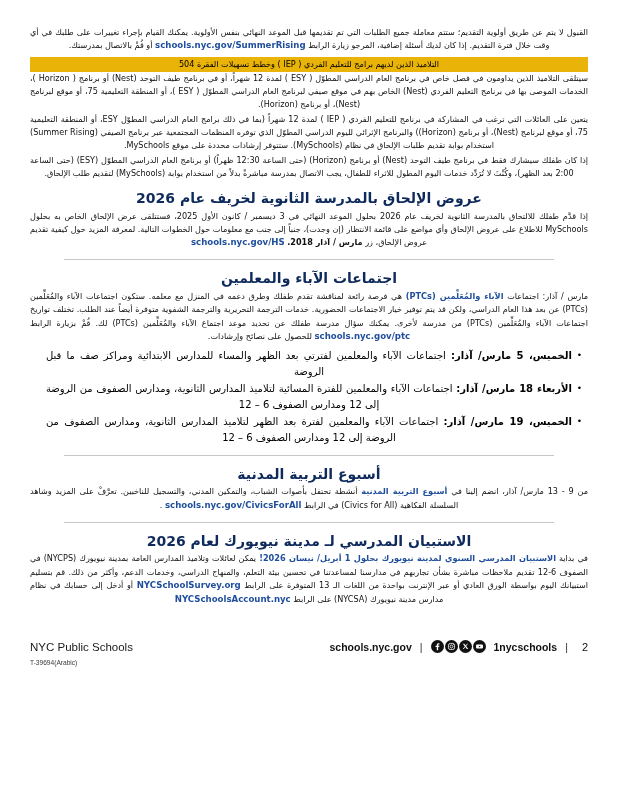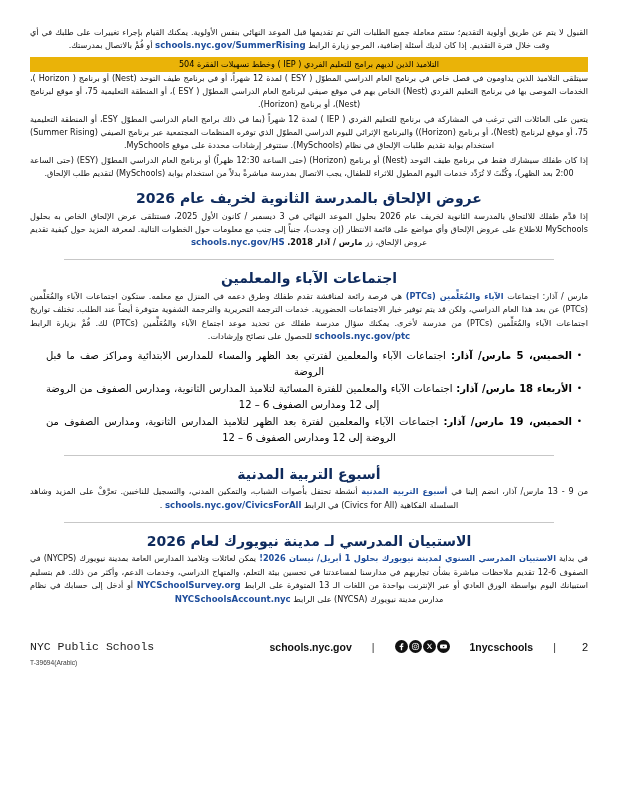--- a/index.html
+++ b/index.html
@@ -99,26 +99,26 @@
     direction: ltr;
   }
   .footer-row {
     display: flex;
     align-items: center;
     justify-content: space-between;
   }
   .footer-brand {
     font-size: 11.5px;
     color: #1a1a1a;
-    font-family: Liberation Mono, monospace;
+    font-family: Liberation Sans, sans-serif;
   }
   .footer-right {
     display: flex;
     align-items: center;
-    gap: 20px;
+    gap: 8px;
     font-size: 10.5px;
     font-weight: bold;
     color: #111;
     font-family: "Liberation Sans", sans-serif;
   }
   .footer-sep { font-weight: normal; color: #333; }
   .socials {
     display: flex;
     align-items: center;
     gap: 1px;

